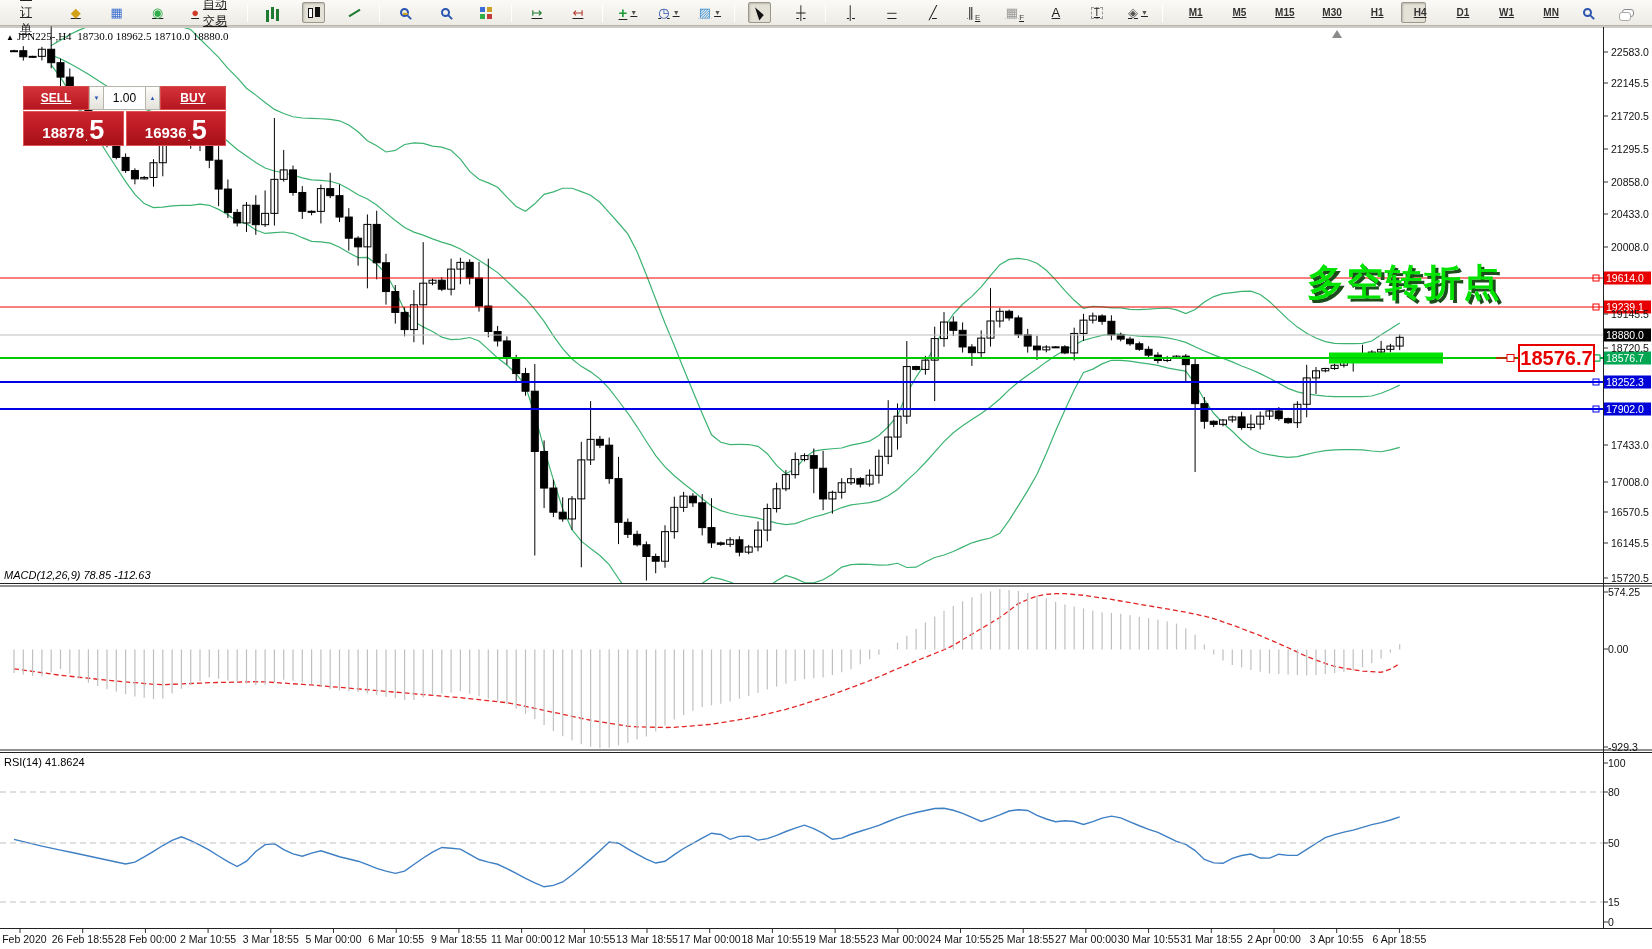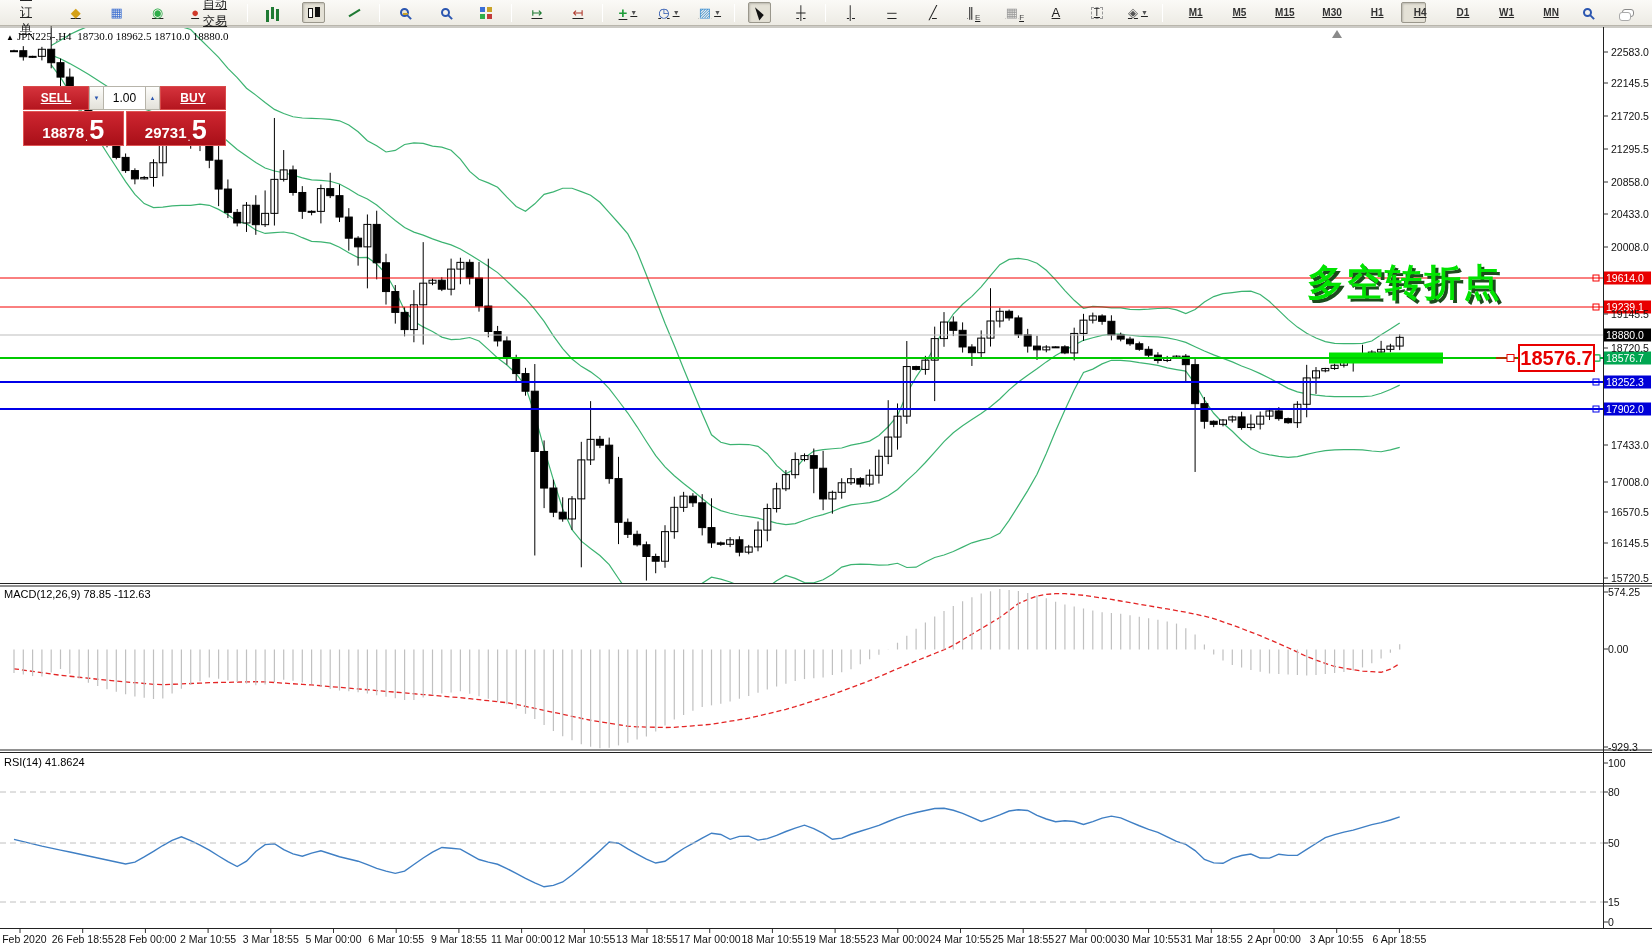--- a/index.html
+++ b/index.html
@@ -34,21 +34,21 @@
   .icon-zoom-in { box-shadow:inset 0 0 0 10px rgba(201,162,39,.15); }
   .icon-tiles { width:5px; height:5px; background:#3b6fd6; box-shadow:7px 0 0 #c9a227, 0 7px 0 #2fae4a, 7px 7px 0 #c23b3b; margin:-6px 8px 0 0; }
   .icon-cursor { width:0; height:0; border-left:6px solid #111; border-top:10px solid transparent; border-bottom:4px solid transparent; transform:rotate(-18deg); }
   .icon-chat { width:12px; height:8px; border:1.5px solid #8a8a8a; border-radius:3px; position:relative; background:#fff; }
   .icon-chat::after { content:""; position:absolute; left:-4px; top:2px; width:10px; height:7px; border:1.5px solid #aaa; border-radius:3px; background:#fff; }
   
   #chart-svg { position:absolute; left:0; top:0; z-index:1; }
   .chart-title { position:absolute; left:6px; top:30px; z-index:8; font-size:11px; color:#000;font-family:Liberation Serif, serif; }
   .chart-title .tri { font-size:8px; margin-right:3px; }
   .pane-label { position:absolute; left:4px; z-index:8; font-size:11px; color:#000; }
-  .macd-label { top:588px; } .rsi-label { top:756px; }
+  .macd-label { top:569px;font-style:italic; } .rsi-label { top:756px; }
   
   .order-panel { position:absolute; left:23px; top:46px; width:203px; height:76px; z-index:10;margin-top:40px; }
   .ocp-row1 { display:flex; height:24px; }
   .ocp-btn { width:66px; background:linear-gradient(#d5333c,#b5161f); color:#fff; font-size:12px; font-weight:bold;
     display:flex; align-items:center; justify-content:center; text-decoration:underline; border:1px solid #d94a4a; }
   .ocp-spin { width:15px; background:linear-gradient(#fdfdfb,#e3e1da); border:1px solid #b7b4aa; display:flex; align-items:center; justify-content:center; }
   .ocp-spin .arr { font-size:6px; color:#2b56b0; }
   .ocp-vol { width:41px; border:1px solid #b7b4aa; border-left:none; border-right:none; font-size:12px; text-align:center;
     font-family:"Liberation Sans", sans-serif; color:#000; outline:none; }
   .ocp-row2 { display:flex; height:35px; margin-top:1px; gap:2px; }
@@ -828,21 +828,21 @@
       </div>
     <div class="ocp-btn">BUY</div>
   </div>
   <div class="ocp-row2">
     <div class="ocp-price">
       <span class="main">18878</span>
       <span class="dot">.</span>
       <span class="big">5</span>
     </div>
     <div class="ocp-price">
-      <span class="main">29731</span>
+      <span class="main">16936</span>
       <span class="dot">.</span>
       <span class="big">5</span>
     </div>
   </div>
 </div>
 
 <div class="cn-note">多空转折点</div>
 <div class="big-price-label">18576.7</div>
 
 </body></html>

